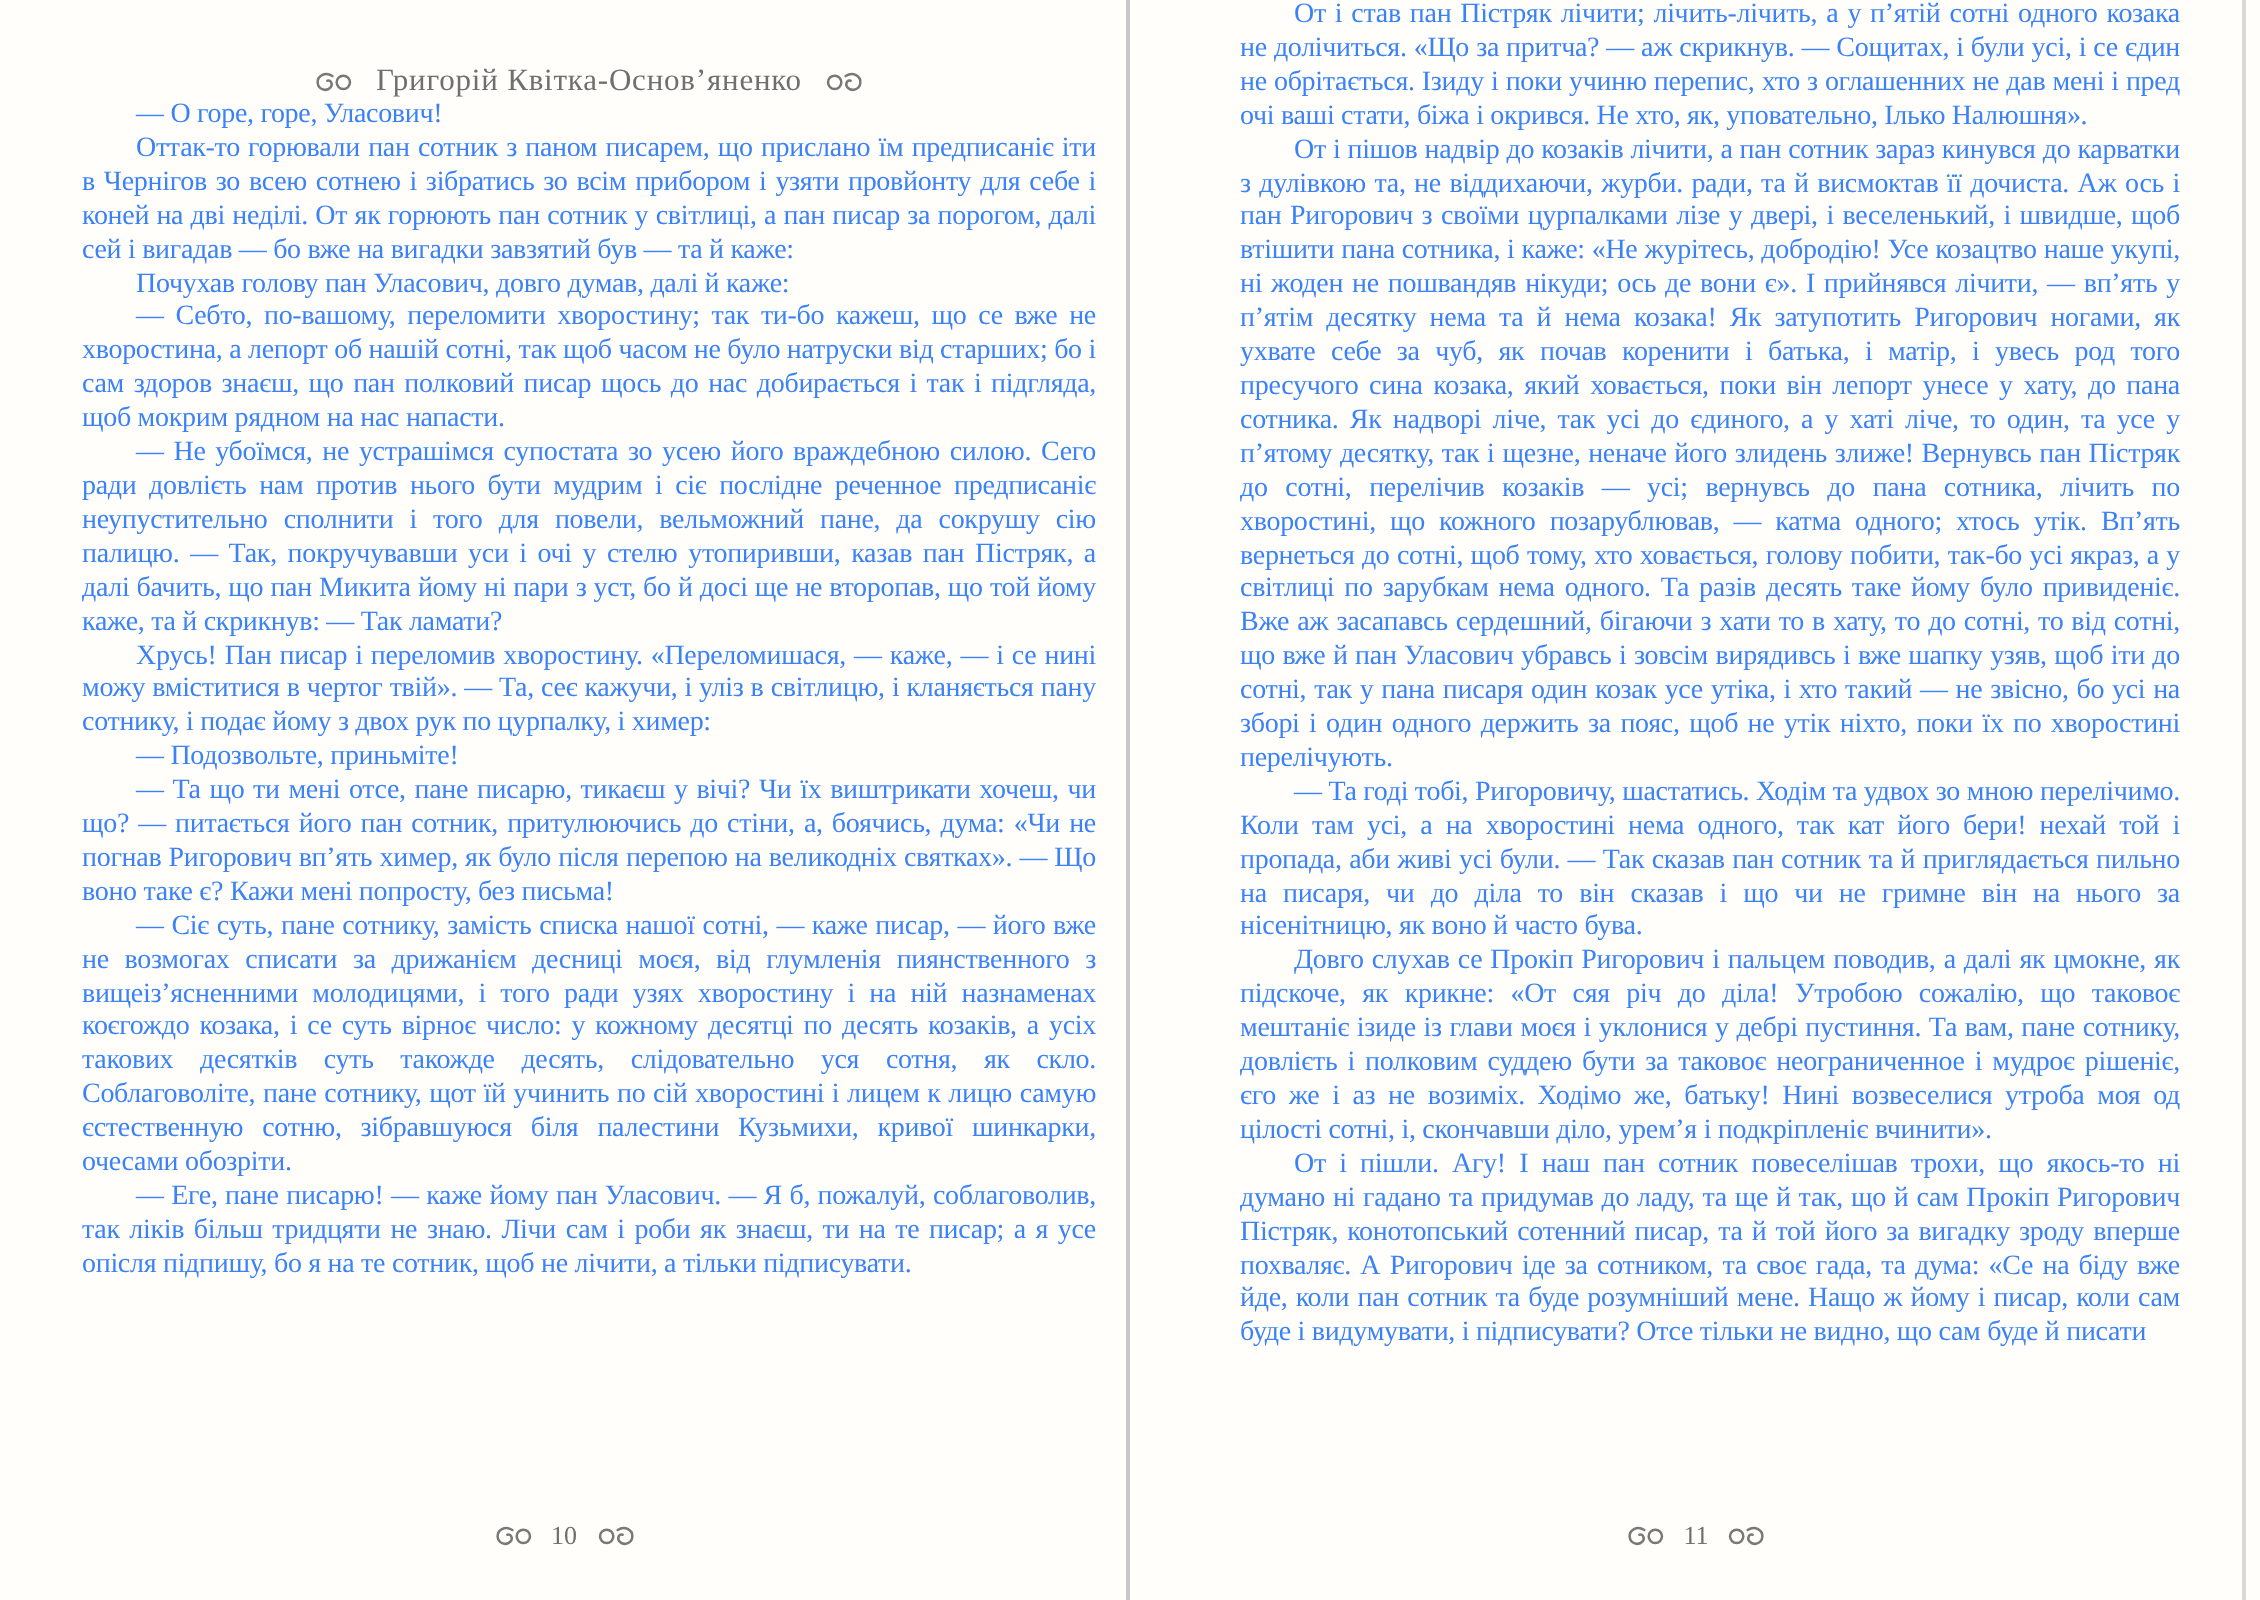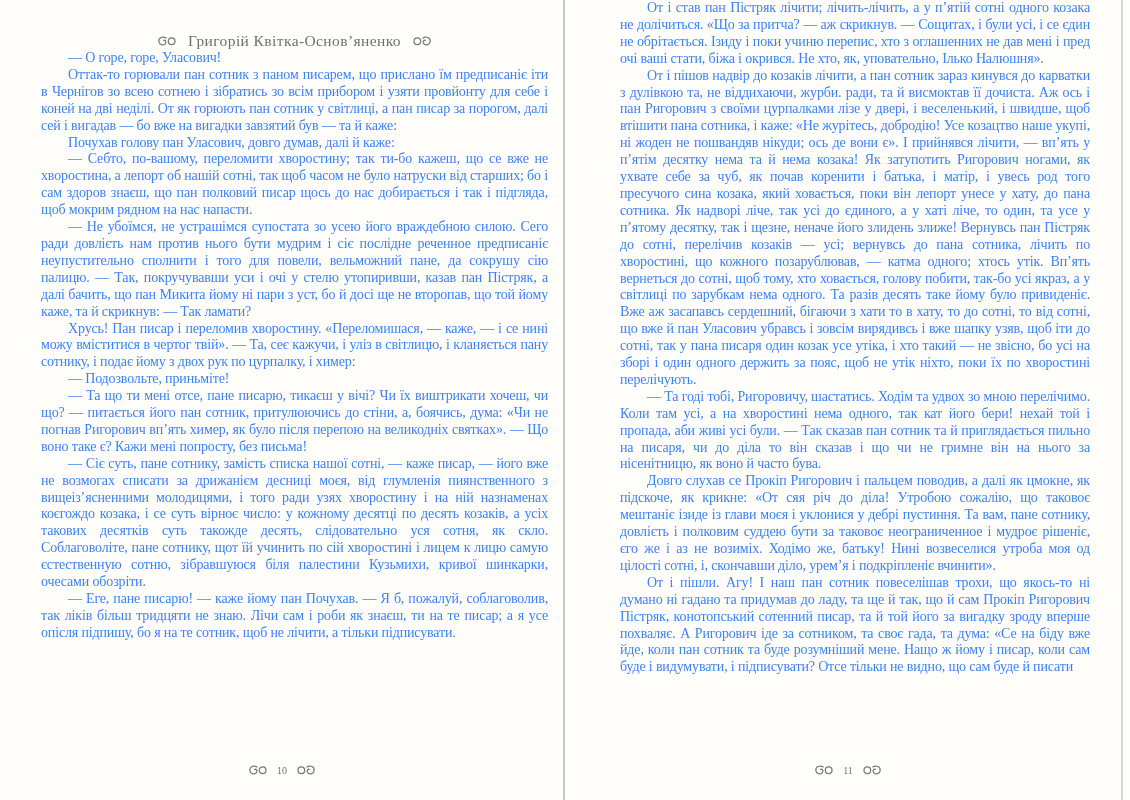--- a/index.html
+++ b/index.html
@@ -72,21 +72,21 @@
   .page-footer {
     position: absolute;
     bottom: 24px;
     left: 0;
     width: 100%;
     display: flex;
     justify-content: center;
     align-items: center;
     gap: 9px;
     color: #6f6f6f;
-    font-size: 10px;
+    font-size: 13px;
   }
 
   .fleuron {
     width: 20px;
     height: 12px;
     color: #787878;
     flex: 0 0 auto;
   }
   .fleuron svg { display: block; width: 100%; height: 100%; }
   .fleuron--right svg { transform: scaleX(-1); }
@@ -123,21 +123,21 @@
       <div class="page-body">
           <p class="para">— О горе, горе, Уласович!</p>
           <p class="para">Оттак-то горювали пан сотник з паном писарем, що прислано їм предписаніє іти в Чернігов зо всею сотнею і зібратись зо всім прибором і узяти провйонту для себе і коней на дві неділі. От як горюють пан сотник у світлиці, а пан писар за порогом, далі сей і вигадав — бо вже на вигадки завзятий був — та й каже:</p>
           <p class="para">Почухав голову пан Уласович, довго думав, далі й каже:</p>
           <p class="para">— Себто, по-вашому, переломити хворостину; так ти-бо кажеш, що се вже не хворостина, а лепорт об нашій сотні, так щоб часом не було натруски від старших; бо і сам здоров знаєш, що пан полковий писар щось до нас добирається і так і підгляда, щоб мокрим рядном на нас напасти.</p>
           <p class="para">— Не убоїмся, не устрашімся супостата зо усею його враждебною силою. Сего ради довлієть нам против нього бути мудрим і сіє послідне реченное предписаніє неупустительно сполнити і того для повели, вельможний пане, да сокрушу сію палицю. — Так, покручувавши уси і очі у стелю утопиривши, казав пан Пістряк, а далі бачить, що пан Микита йому ні пари з уст, бо й досі ще не второпав, що той йому каже, та й скрикнув: — Так ламати?</p>
           <p class="para">Хрусь! Пан писар і переломив хворостину. «Переломишася, — каже, — і се нині можу вміститися в чертог твій». — Та, сеє кажучи, і уліз в світлицю, і кланяється пану сотнику, і подає йому з двох рук по цурпалку, і химер:</p>
           <p class="para">— Подозвольте, приньміте!</p>
           <p class="para">— Та що ти мені отсе, пане писарю, тикаєш у вічі? Чи їх виштрикати хочеш, чи що? — питається його пан сотник, притулюючись до стіни, а, боячись, дума: «Чи не погнав Ригорович вп’ять химер, як було після перепою на великодніх святках». — Що воно таке є? Кажи мені попросту, без письма!</p>
           <p class="para">— Сіє суть, пане сотнику, замість списка нашої сотні, — каже писар, — його вже не возмогах списати за дрижанієм десниці моєя, від глумленія пиянственного з вищеіз’ясненними молодицями, і того ради узях хворостину і на ній назнаменах коєгождо козака, і се суть вірноє число: у кожному десятці по десять козаків, а усіх такових десятків суть такожде десять, слідовательно уся сотня, як скло. Соблаговоліте, пане сотнику, щот їй учинить по сій хворостині і лицем к лицю самую єстественную сотню, зібравшуюся біля палестини Кузьмихи, кривої шинкарки, очесами обозріти.</p>
-          <p class="para">— Еге, пане писарю! — каже йому пан Почухав. — Я б, пожалуй, соблаговолив, так ліків більш тридцяти не знаю. Лічи сам і роби як знаєш, ти на те писар; а я усе опісля підпишу, бо я на те сотник, щоб не лічити, а тільки підписувати.</p>
+          <p class="para">— Еге, пане писарю! — каже йому пан Уласович. — Я б, пожалуй, соблаговолив, так ліків більш тридцяти не знаю. Лічи сам і роби як знаєш, ти на те писар; а я усе опісля підпишу, бо я на те сотник, щоб не лічити, а тільки підписувати.</p>
         </div>
     </div>
     <div class="page-footer">
       <span class="fleuron">
           <svg>
             <use href="#fleuron-shape"></use>
           </svg>
         </span>
       <span>10</span>
       <span class="fleuron fleuron--right">

